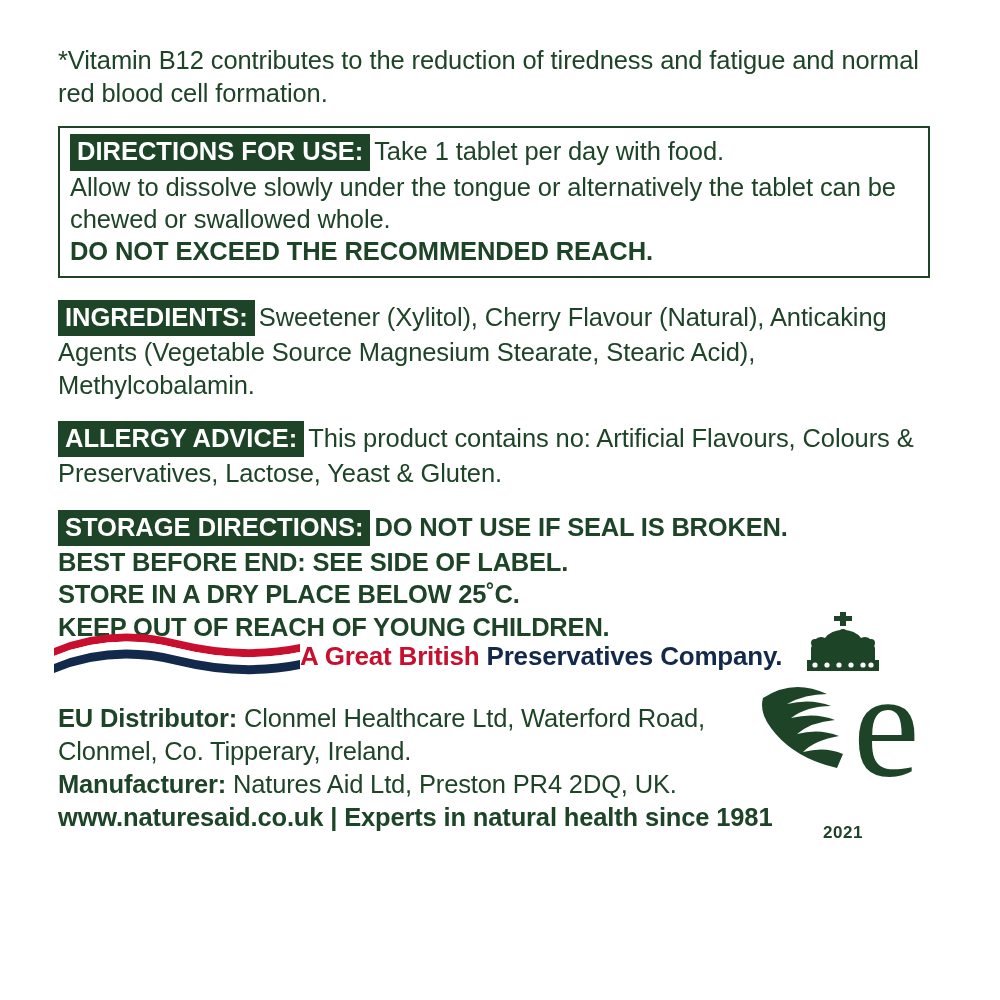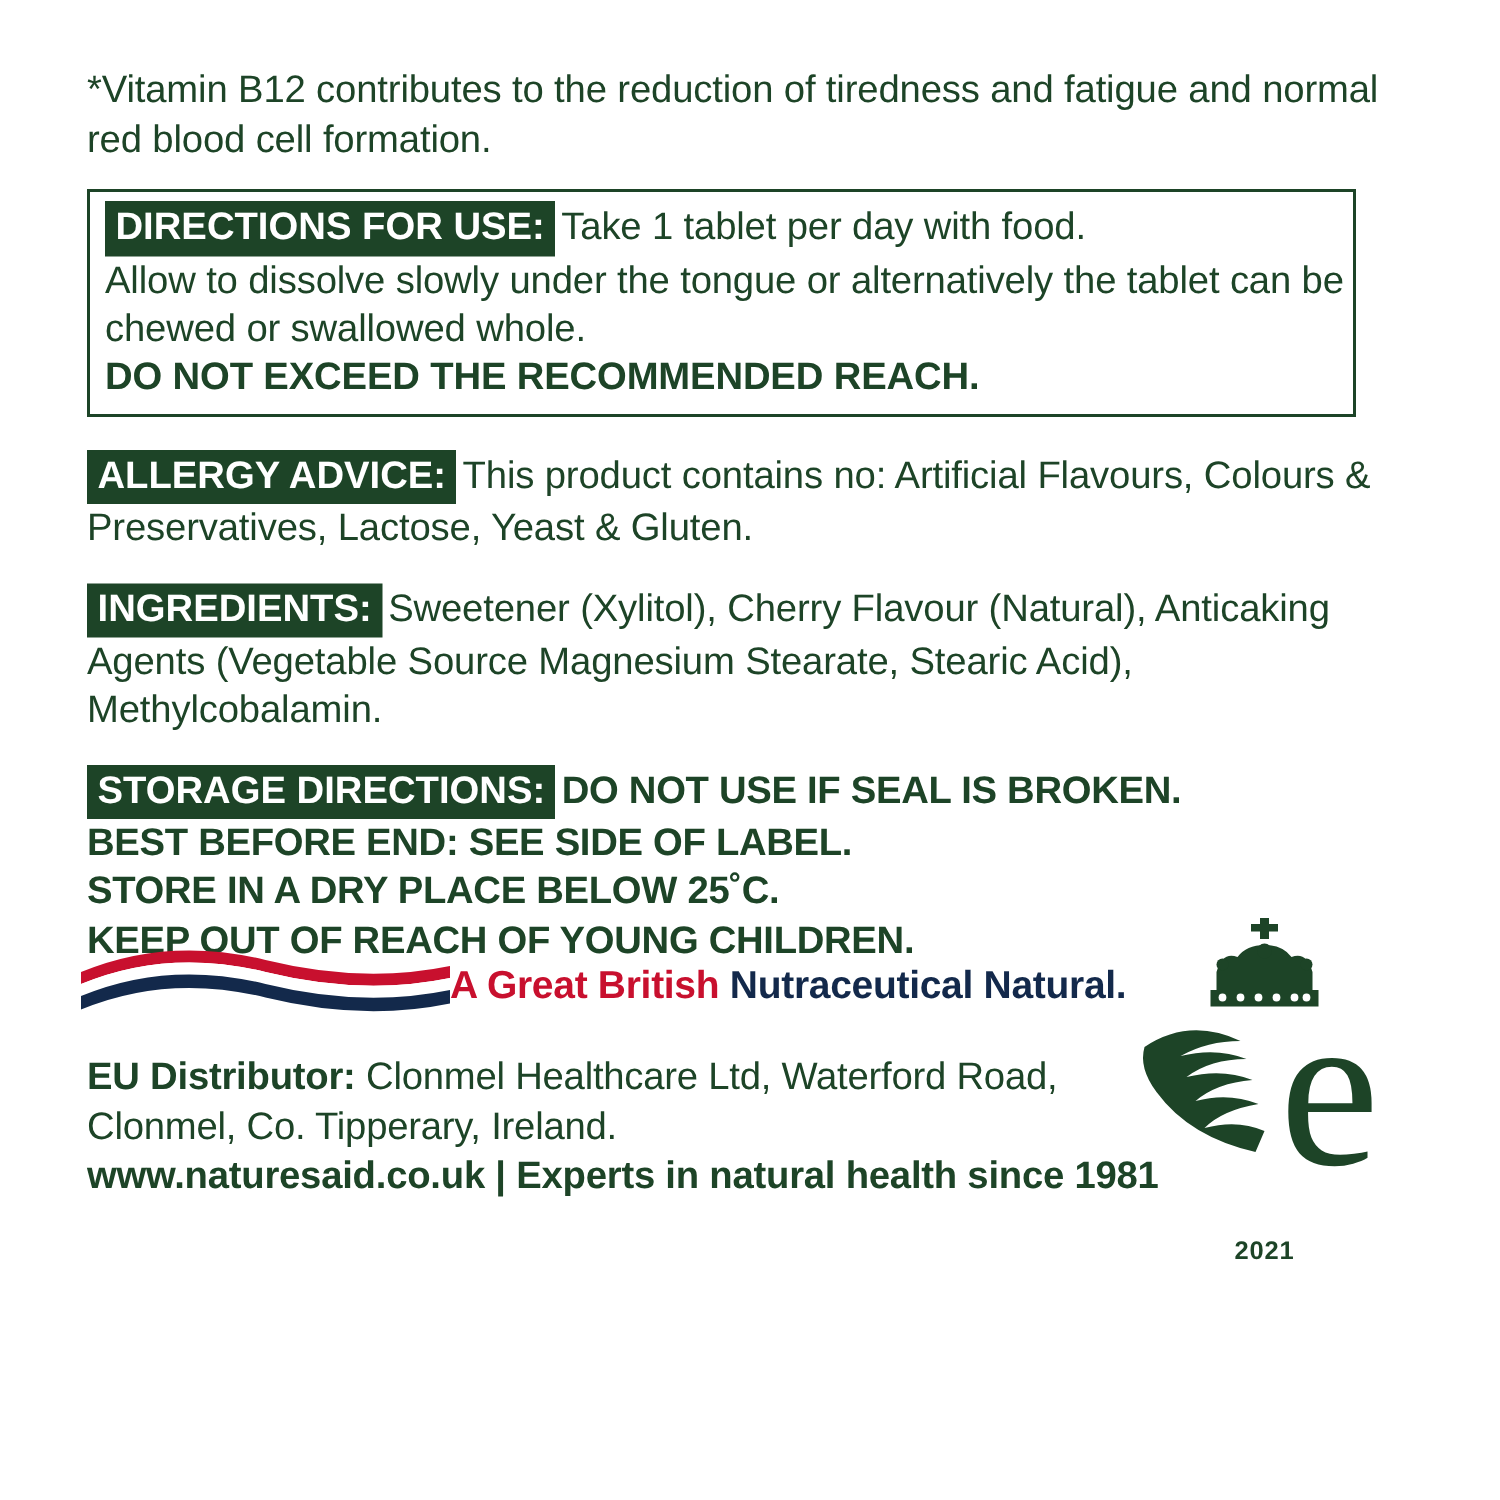--- a/index.html
+++ b/index.html
@@ -27,21 +27,21 @@
     line-height: 1.30;
     color: #1d4427;
     letter-spacing: -0.1px;
     margin: 0 0 16px 0;
     max-width: 880px;
   }
 
   
   .directions-box {
     border: 2.5px solid #1d4427;
-    padding: 6px 0 8px 10px;
+    padding: 6px 26px 8px 10px;
     margin-bottom: 22px;
     max-width: 832px;
   }
   .line {
     font-size: 25.5px;
     line-height: 1.27;
     color: #1d4427;
     letter-spacing: -0.1px;
   }
   .tag {
@@ -149,43 +149,47 @@
   <div class="directions-box">
     <div class="line">
       <span class="tag">DIRECTIONS FOR USE:</span><span>Take 1 tablet per day with food.</span>
     </div>
     <div class="line">Allow to dissolve slowly under the tongue or alternatively the tablet can be chewed or swallowed whole.</div>
     <div class="line bold-dark">DO NOT EXCEED THE RECOMMENDED REACH.</div>
   </div>
 
   <div class="section">
     <p>
+      <span class="tag">INGREDIENTS:</span><span>Sweetener (Xylitol), Cherry Flavour (Natural), Anticaking Agents (Vegetable Source Magnesium Stearate, Stearic Acid), Methylcobalamin.</span>
+    </p>
+  </div>
+
+  <div class="section">
+    <p>
       <span class="tag">ALLERGY ADVICE:</span><span>This product contains no: Artificial Flavours, Colours &amp; Preservatives, Lactose, Yeast &amp; Gluten.</span>
-    </p>
-  </div>
-
-  <div class="section">
-    <p>
-      <span class="tag">INGREDIENTS:</span><span>Sweetener (Xylitol), Cherry Flavour (Natural), Anticaking Agents (Vegetable Source Magnesium Stearate, Stearic Acid), Methylcobalamin.</span>
     </p>
   </div>
 
   <div class="section storage-section">
     <p>
       <span class="tag">STORAGE DIRECTIONS:</span><span>DO NOT USE IF SEAL IS BROKEN.</span>
     </p>
     <p>BEST BEFORE END: SEE SIDE OF LABEL.</p>
     <p>STORE IN A DRY PLACE BELOW 25˚C.</p>
     <p>KEEP OUT OF REACH OF YOUNG CHILDREN.</p>
   </div>
 
   <div class="footer">
     <p>
       <span class="strong">EU Distributor:</span>
       <span>Clonmel Healthcare Ltd, Waterford Road, Clonmel, Co. Tipperary, Ireland.</span>
+    </p>
+    <p>
+      <span class="strong">Manufacturer:</span>
+      <span>Natures Aid Ltd, Preston PR4 2DQ, UK.</span>
     </p>
     <p class="site">www.naturesaid.co.uk | Experts in natural health since 1981</p>
   </div>
 
   <div class="warrant">
     <svg width="180" height="215" viewBox="0 0 180 215">
 
       <g fill="#1d4427">
         <rect x="87" y="4" width="6" height="14"></rect>
         <rect x="81" y="8" width="18" height="5"></rect>
@@ -214,17 +218,17 @@
   </div>
 
   <div class="banner">
     <svg class="flag" width="250" height="52" viewBox="0 0 250 52">
       <path d="M2 22 Q60 -2 125 14 Q190 30 248 18 L248 26 Q190 38 125 22 Q60 6 2 30 Z" fill="#c8102e"></path>
       <path d="M2 30 Q60 6 125 22 Q190 38 248 26 L248 34 Q190 46 125 30 Q60 14 2 38 Z" fill="#ffffff"></path>
       <path d="M2 38 Q60 14 125 30 Q190 46 248 34 L248 43 Q190 55 125 39 Q60 23 2 47 Z" fill="#13294b"></path>
     </svg>
     <div class="banner-text">
       <span class="red">A Great British</span>
-      <span class="navy">Nutraceutical Natural.</span>
+      <span class="navy">Preservatives Company.</span>
     </div>
   </div>
 
 </div>
 
 </body></html>

